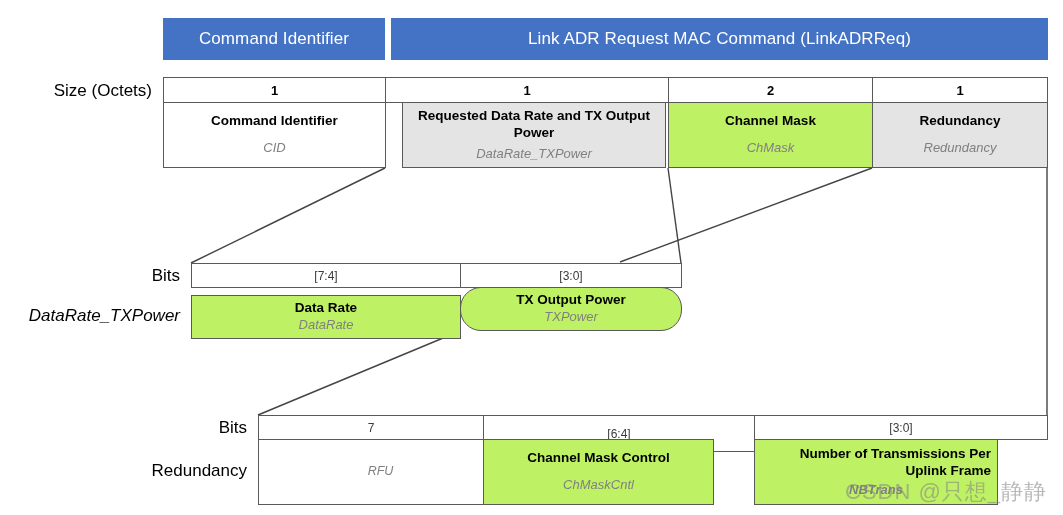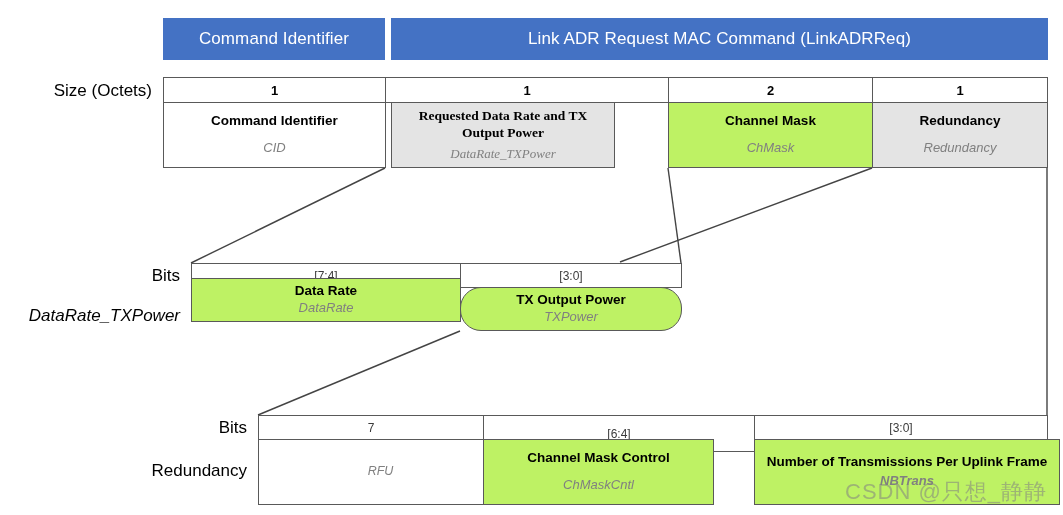--- a/index.html
+++ b/index.html
@@ -148,41 +148,41 @@
   <span>2</span>
 </div>
 <div class="abs cell sizecell" style="left:872px; top:77px; width:176px; height:26px;">
   <span>1</span>
 </div>
 
 <div class="abs cell namecell bg-white" style="left:163px; top:102px; width:223px; height:66px;">
   <span class="title gap-title">Command Identifier</span>
   <span class="sub">CID</span>
 </div>
-<div class="abs cell namecell bg-grey" style="left:391px; top:102px; width:224px; height:66px;font-family:Liberation Serif, serif;">
+<div class="abs cell namecell bg-grey" style="left:402px; top:102px; width:264px; height:66px;">
   <span class="title">Requested Data Rate and TX Output Power</span>
   <span class="sub" style="margin-top:4px;">DataRate_TXPower</span>
 </div>
 <div class="abs cell namecell bg-cream" style="left:668px; top:102px; width:205px; height:66px;">
   <span class="title gap-title">Channel Mask</span>
   <span class="sub">ChMask</span>
 </div>
 <div class="abs cell namecell bg-grey" style="left:872px; top:102px; width:176px; height:66px;">
   <span class="title gap-title">Redundancy</span>
   <span class="sub">Redundancy</span>
 </div>
 
 <div class="abs cell bitscell" style="left:191px; top:263px; width:270px; height:25px;text-align:right;">
   <span>[7:4]</span>
 </div>
 <div class="abs cell bitscell" style="left:460px; top:263px; width:222px; height:25px;">
   <span>[3:0]</span>
 </div>
 
-<div class="abs cell namecell bg-cream" style="left:191px; top:278px; width:270px; height:44px;">
+<div class="abs cell namecell bg-cream" style="left:191px; top:295px; width:270px; height:44px;">
   <span class="title">Data Rate</span>
   <span class="sub">DataRate</span>
 </div>
 <div class="abs cell namecell bg-cream" style="left:460px; top:287px; width:222px; height:44px;border-radius:21px;">
   <span class="title">TX Output Power</span>
   <span class="sub">TXPower</span>
 </div>
 
 <div class="abs cell bitscell" style="left:258px; top:415px; width:226px; height:25px;">
   <span>7</span>
@@ -194,18 +194,18 @@
   <span>[3:0]</span>
 </div>
 
 <div class="abs cell namecell bg-white" style="left:258px; top:439px; width:245px; height:66px;">
   <span class="sub only">RFU</span>
 </div>
 <div class="abs cell namecell bg-cream" style="left:483px; top:439px; width:231px; height:66px;">
   <span class="title gap-title">Channel Mask Control</span>
   <span class="sub">ChMaskCntl</span>
 </div>
-<div class="abs cell namecell bg-cream" style="left:754px; top:439px; width:306px; height:66px;text-align:right;">
+<div class="abs cell namecell bg-cream" style="left:754px; top:439px; width:244px; height:66px;text-align:right;">
   <span class="title">Number of Transmissions Per Uplink Frame</span>
   <span class="sub" style="margin-top:2px;font-weight:bold;">NBTrans</span>
 </div>
 
 <div class="watermark" style="left:845px; top:477px;text-align:right;">CSDN @只想_静静</div>
 
 </body></html>

